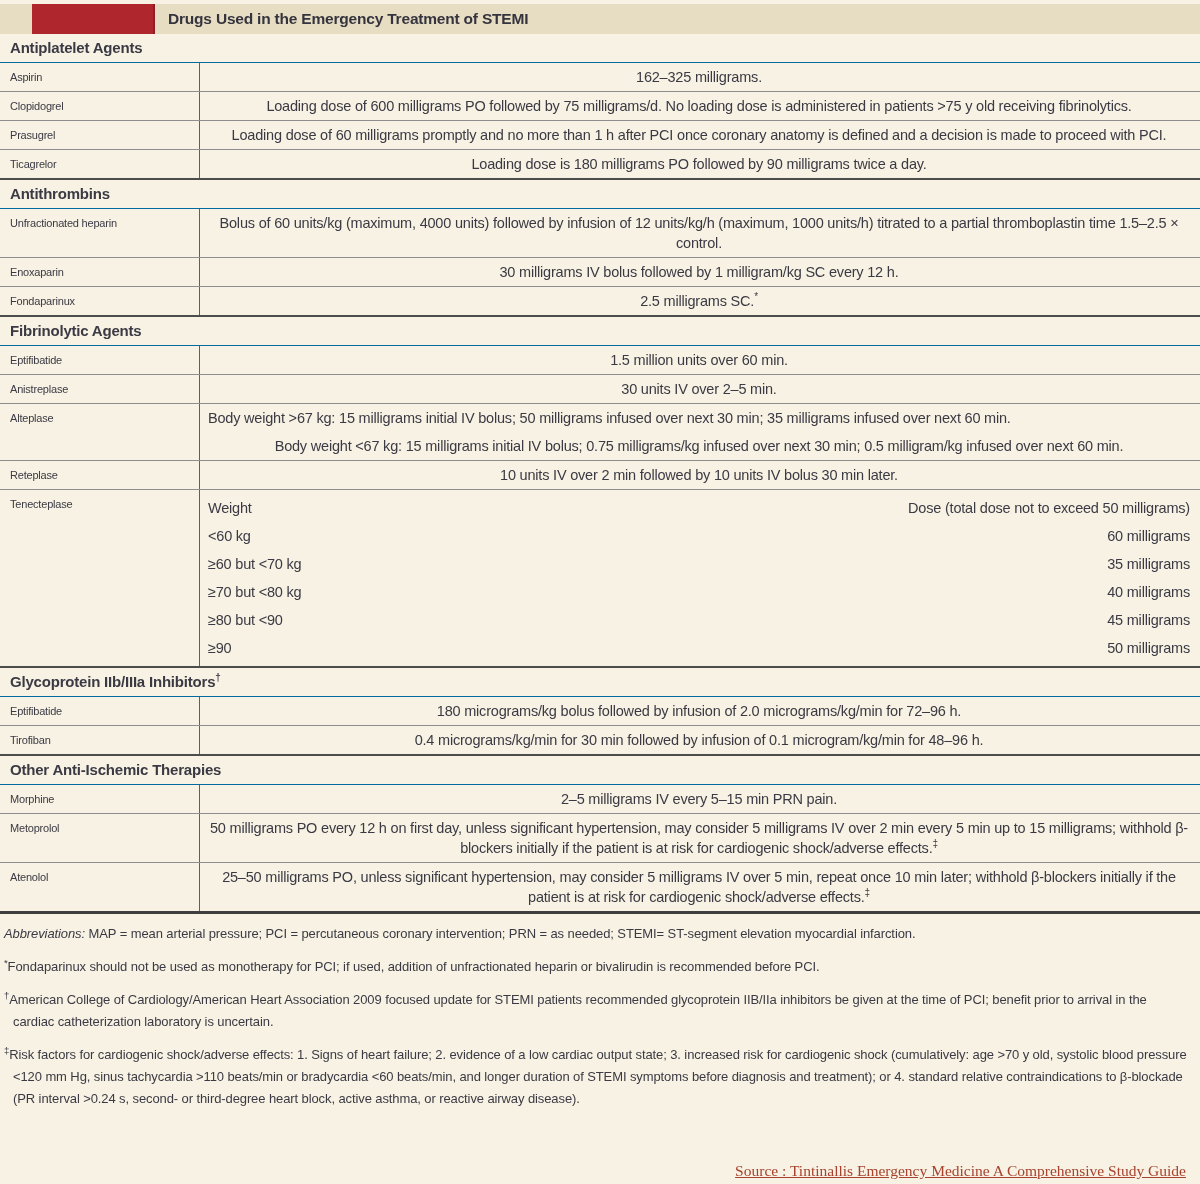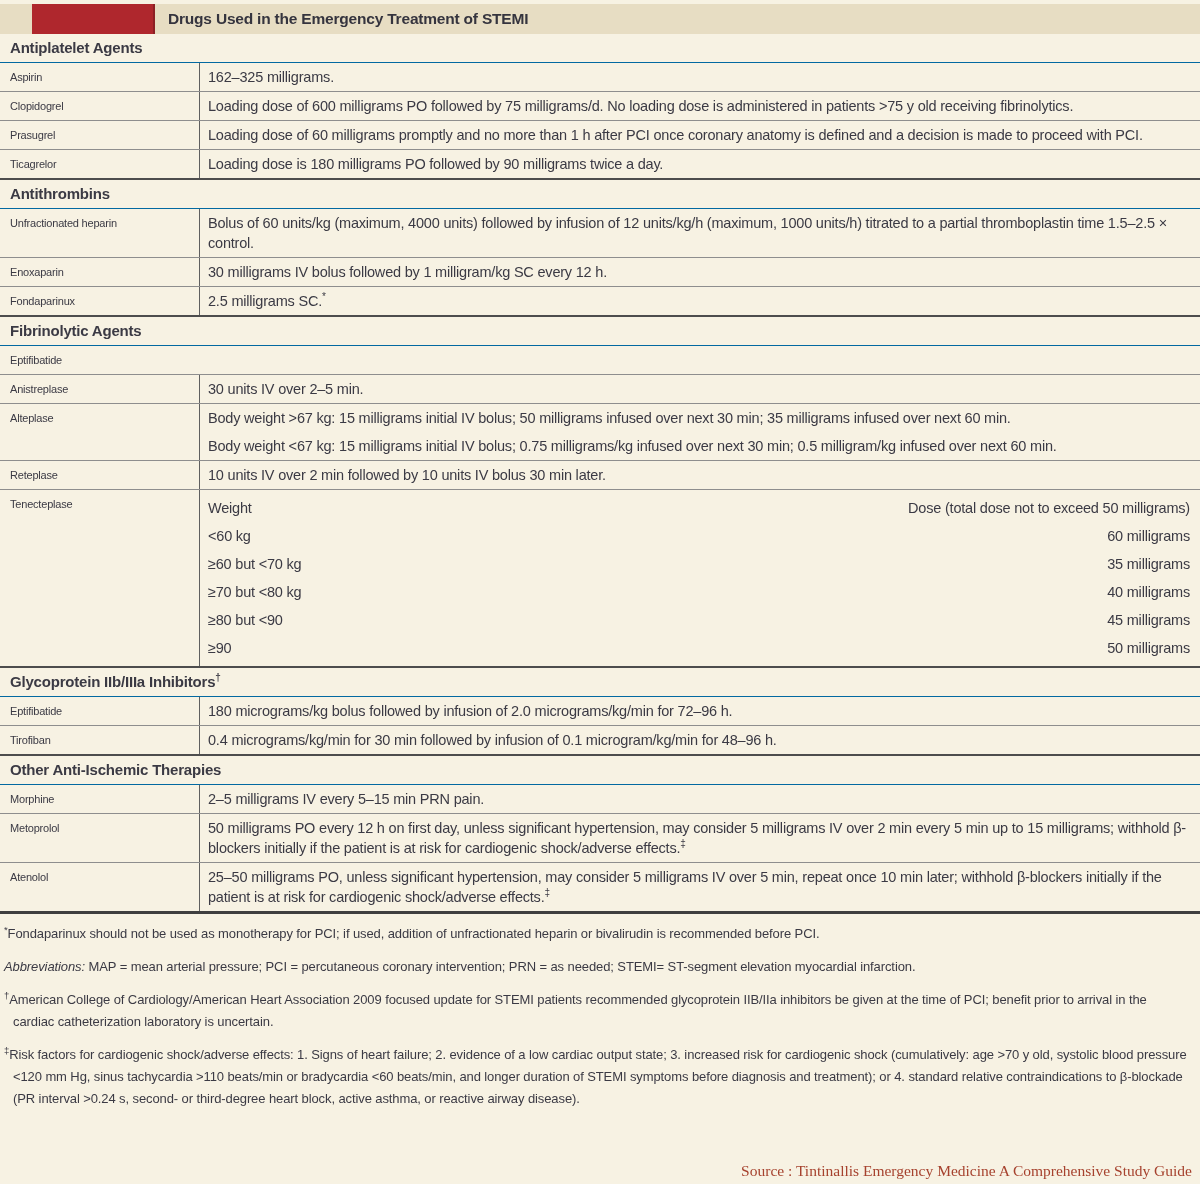--- a/index.html
+++ b/index.html
@@ -47,45 +47,46 @@
     padding: 4px 8px 4px 10px;
     font-size: 11px; line-height: 20px; letter-spacing: -0.2px;
   }
   .col-desc {
     flex: 1 1 auto;
     border-left: 1px solid #5f5f5f;
     padding: 4px 10px 4px 8px;
     font-size: 14.5px; line-height: 20px; letter-spacing: -0.2px;
   }
   .desc-line { margin: 0 0 8px 0; }
-  .desc-line:last-child { margin-bottom: 0; }
+  .desc-line:last-child { margin-bottom: 0; text-align: center; }
   sup { font-size: 10px; line-height: 0; }
 
   
   .sub-row { display: flex; line-height: 28px; height: 28px; }
   .sub-col1 { flex: 0 0 158px; width: 158px; }
   .sub-col2 { flex: 1 1 auto; text-align: right; }
 
   
   .footnotes { padding: 9px 12px 0 4px; }
   .footnote {
     font-size: 13px; line-height: 22px; letter-spacing: -0.1px;
     margin-bottom: 11px;
     padding-left: 9px; text-indent: -9px;
   }
   .footnote i { font-style: italic; }
   .fn-marker { font-size: 9.5px; }
 
   .source-credit {
-    position: absolute; right: 8px; bottom: 8px;
+    position: absolute; right: 14px; bottom: 8px;
     font-family: "Liberation Serif", serif;
     font-size: 15.5px;
     color: var(--source-col, #A6422E);
     background: var(--page-cream, #F7F2E3);
     padding-left: 6px;
+    text-decoration: underline;
   }
 </style>
 </head>
 <body>
 
 <div class="page">
 
   <div class="title-bar">
     <div class="red-block"></div>
     <div class="title-text">Drugs Used in the Emergency Treatment of STEMI</div>
@@ -137,20 +138,23 @@
           <div class="col-drug">Fondaparinux</div>
           <div class="col-desc">
             <div class="desc-line">2.5 milligrams SC.<sup>*</sup></div>
           </div>
         </div>
       </div>
       <div class="section">
         <div class="section-header">Fibrinolytic Agents</div>
         <div class="drug-row">
           <div class="col-drug">Eptifibatide</div>
+          <div class="col-desc">
+            <div class="desc-line">1.5 million units over 60 min.</div>
+          </div>
         </div>
         <div class="drug-row">
           <div class="col-drug">Anistreplase</div>
           <div class="col-desc">
             <div class="desc-line">30 units IV over 2–5 min.</div>
           </div>
         </div>
         <div class="drug-row">
           <div class="col-drug">Alteplase</div>
           <div class="col-desc">
@@ -226,21 +230,21 @@
         <div class="drug-row">
           <div class="col-drug">Atenolol</div>
           <div class="col-desc">
             <div class="desc-line">25–50 milligrams PO, unless significant hypertension, may consider 5 milligrams IV over 5 min, repeat once 10 min later; withhold β-blockers initially if the patient is at risk for cardiogenic shock/adverse effects.<sup>‡</sup></div>
           </div>
         </div>
       </div>
     </div>
 
   <div class="footnotes" id="footnotes-root">
+      <div class="footnote"><i>Abbreviations:</i> MAP = mean arterial pressure; PCI = percutaneous coronary intervention; PRN = as needed; STEMI= ST-segment elevation myocardial infarction.</div>
       <div class="footnote"><sup class="fn-marker">*</sup>Fondaparinux should not be used as monotherapy for PCI; if used, addition of unfractionated heparin or bivalirudin is recommended before PCI.</div>
-      <div class="footnote"><i>Abbreviations:</i> MAP = mean arterial pressure; PCI = percutaneous coronary intervention; PRN = as needed; STEMI= ST-segment elevation myocardial infarction.</div>
       <div class="footnote"><sup class="fn-marker">†</sup>American College of Cardiology/American Heart Association 2009 focused update for STEMI patients recommended glycoprotein IIB/IIa inhibitors be given at the time of PCI; benefit prior to arrival in the cardiac catheterization laboratory is uncertain.</div>
       <div class="footnote"><sup class="fn-marker">‡</sup>Risk factors for cardiogenic shock/adverse effects: 1. Signs of heart failure; 2. evidence of a low cardiac output state; 3. increased risk for cardiogenic shock (cumulatively: age &gt;70 y old, systolic blood pressure &lt;120 mm Hg, sinus tachycardia &gt;110 beats/min or bradycardia &lt;60 beats/min, and longer duration of STEMI symptoms before diagnosis and treatment); or 4. standard relative contraindications to β-blockade (PR interval &gt;0.24 s, second- or third-degree heart block, active asthma, or reactive airway disease).</div>
     </div>
 
   <div class="source-credit">Source : Tintinallis Emergency Medicine A Comprehensive Study Guide</div>
 
 </div>
 
 </body></html>

